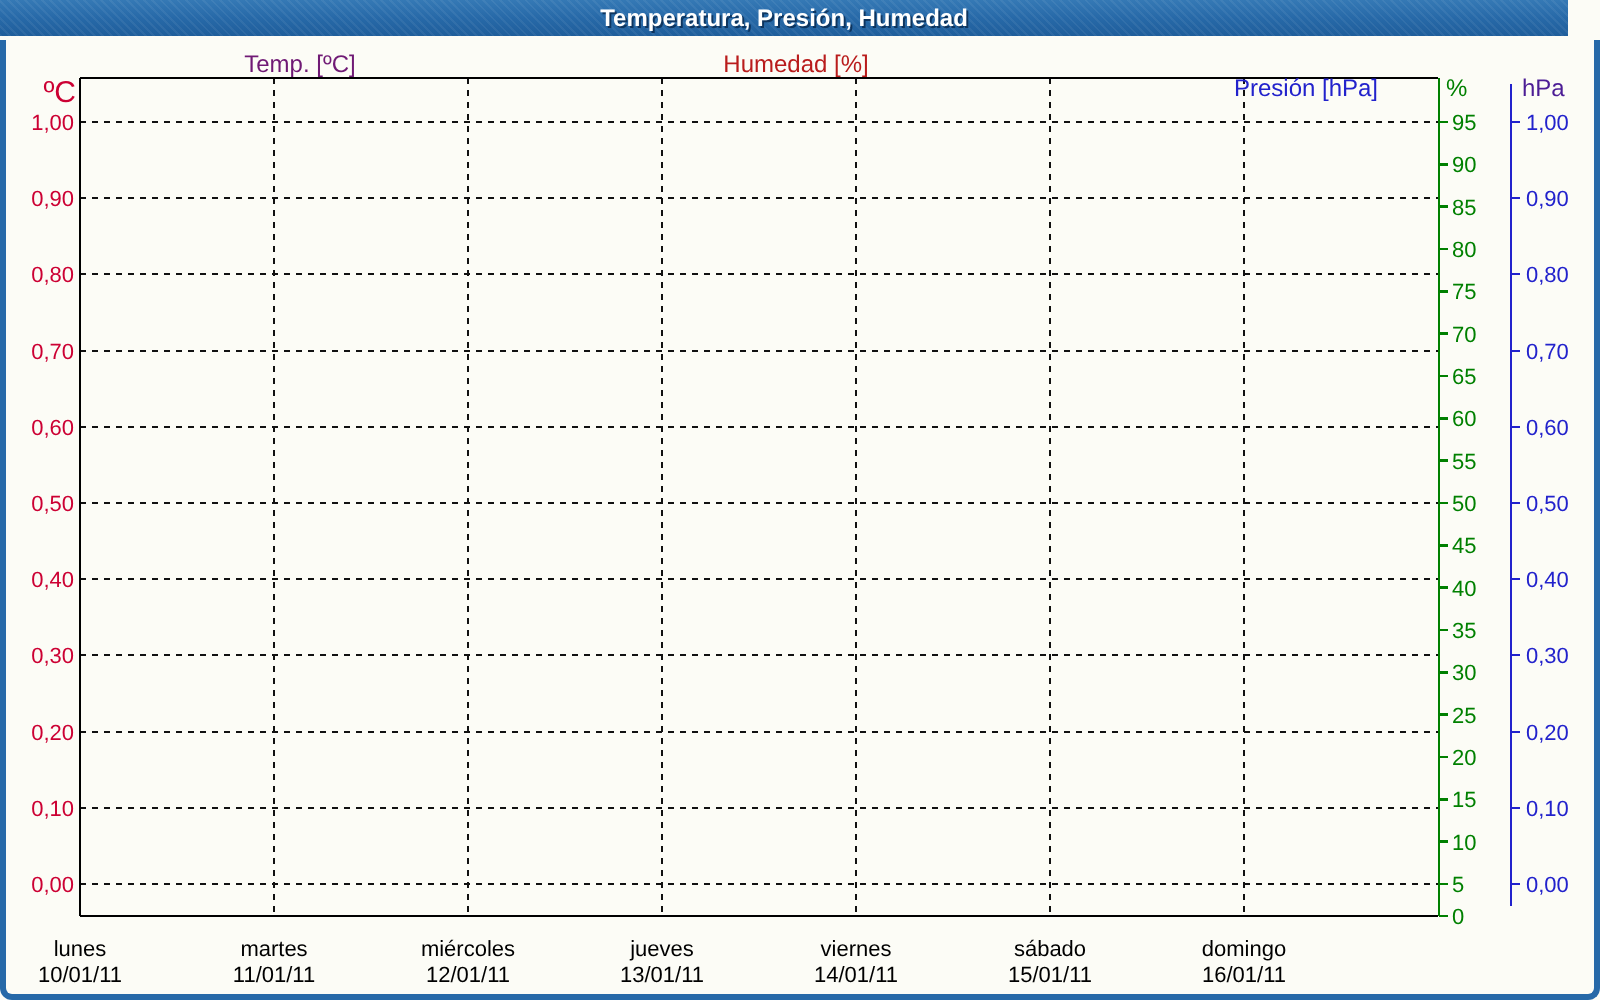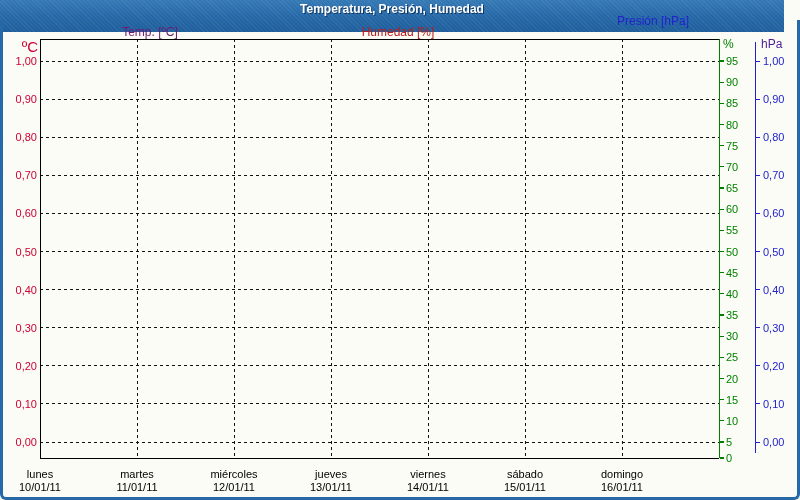--- a/index.html
+++ b/index.html
@@ -1,18 +1,18 @@
 <!DOCTYPE html>
 <html><head>
 <meta charset="utf-8">
 <style>
   html,body{margin:0;padding:0;}
   body{width:800px;height:500px;font-family:"Liberation Sans",sans-serif;background:#ffffff;}
   .window{position:relative;width:800px;height:500px;background:#fcfcf6;overflow:hidden;}
-  .titlebar{position:absolute;top:0;left:0;right:16px;height:32px;
+  .titlebar{position:absolute;top:0;left:0;right:16px;height:18px;
     background:linear-gradient(180deg,#3579b5 0%,#2769a8 50%,#1f5e9b 100%);}
   .titlebar::after{content:"";position:absolute;inset:0;
     background-image:repeating-linear-gradient(45deg,rgba(255,255,255,.06) 0 1px,transparent 1px 3px);}
   .titlebar .title-text{position:relative;z-index:1;display:block;text-align:center;color:#ffffff;
     font-weight:bold;font-size:12px;line-height:19px;text-shadow:1px 1px 0 rgba(8,40,78,.8);}
   .frame{position:absolute;left:0;right:0;top:20px;bottom:0;border:3px solid #2769a8;border-top:none;
     border-radius:0 0 6px 6px;pointer-events:none;z-index:5;}
   .abslabel{position:absolute;font-size:12px;white-space:nowrap;z-index:2;}
   .centered{transform:translateX(-50%);}
   #chart{position:absolute;top:0;left:0;z-index:1;}
@@ -133,20 +133,20 @@
       <text x="428" y="478" fill="#000000" text-anchor="middle" font-size="11" font-family="&quot;Liberation Sans&quot;,sans-serif">viernes</text>
       <text x="428" y="491" fill="#000000" text-anchor="middle" font-size="11" font-family="&quot;Liberation Sans&quot;,sans-serif">14/01/11</text>
       <text x="525" y="478" fill="#000000" text-anchor="middle" font-size="11" font-family="&quot;Liberation Sans&quot;,sans-serif">sábado</text>
       <text x="525" y="491" fill="#000000" text-anchor="middle" font-size="11" font-family="&quot;Liberation Sans&quot;,sans-serif">15/01/11</text>
       <text x="622" y="478" fill="#000000" text-anchor="middle" font-size="11" font-family="&quot;Liberation Sans&quot;,sans-serif">domingo</text>
       <text x="622" y="491" fill="#000000" text-anchor="middle" font-size="11" font-family="&quot;Liberation Sans&quot;,sans-serif">16/01/11</text>
     </svg>
 
   <span class="abslabel centered" id="legend-temp" style="left: 150px; top: 25px; color: #701a75;">Temp. [ºC]</span>
   <span class="abslabel centered" id="legend-hum" style="left: 398px; top: 25px; color: #b91c1c;">Humedad [%]</span>
-  <span class="abslabel centered" id="legend-pres" style="left: 653px; top: 14px; color: rgb(34, 34, 204);">Presión [hPa]</span>
+  <span class="abslabel centered" id="legend-pres" style="left: 653px; top: 37px; color: rgb(34, 34, 204);">Presión [hPa]</span>
 
   <span class="abslabel" id="unit-temp" style="left: 14px; top: 38px; width: 24px; text-align: right; font-size: 15px; color: rgb(204, 0, 51);">ºC</span>
   <span class="abslabel" id="unit-hum" style="left: 723px; top: 37px; font-size: 12px; color: rgb(0, 128, 0);">%</span>
   <span class="abslabel" id="unit-pres" style="left: 761px; top: 37px; font-size: 12px; color: #4c1d95;">hPa</span>
 
   <div class="frame" style="border-color: rgb(39, 105, 168);"></div>
 </div>
 
 </body></html>

